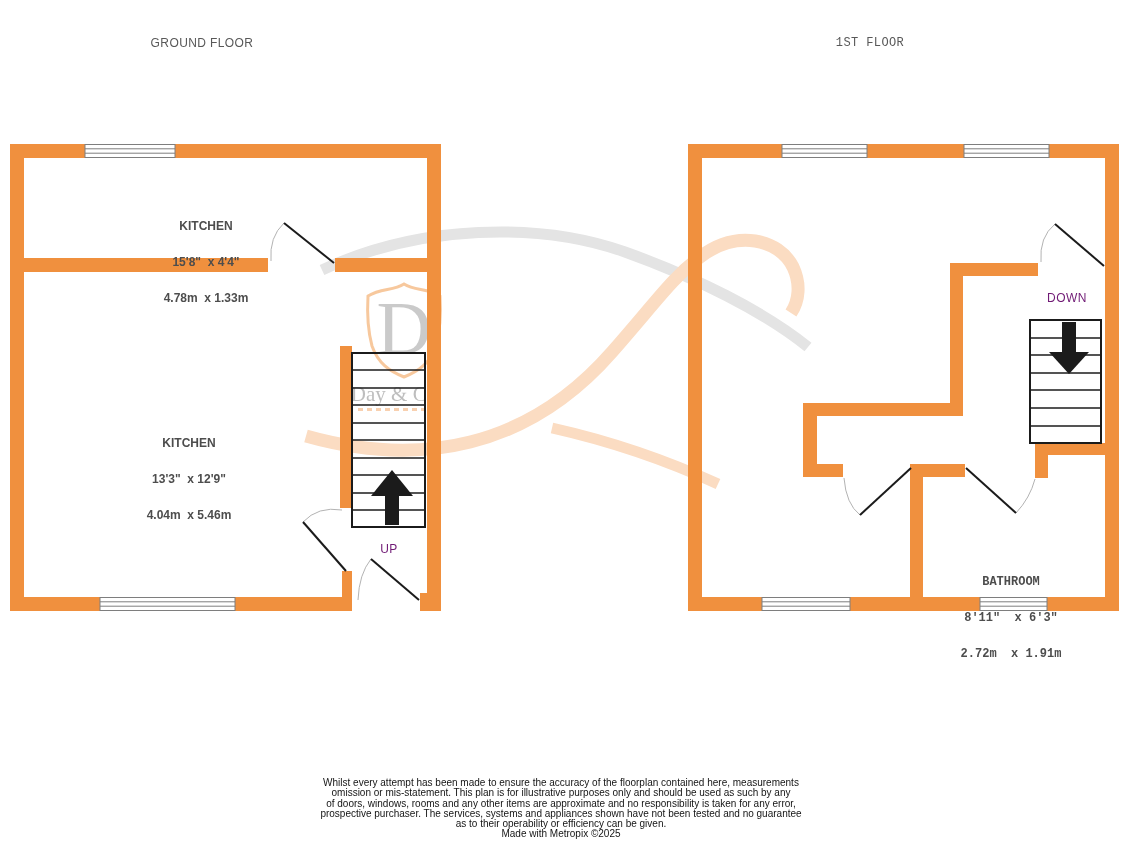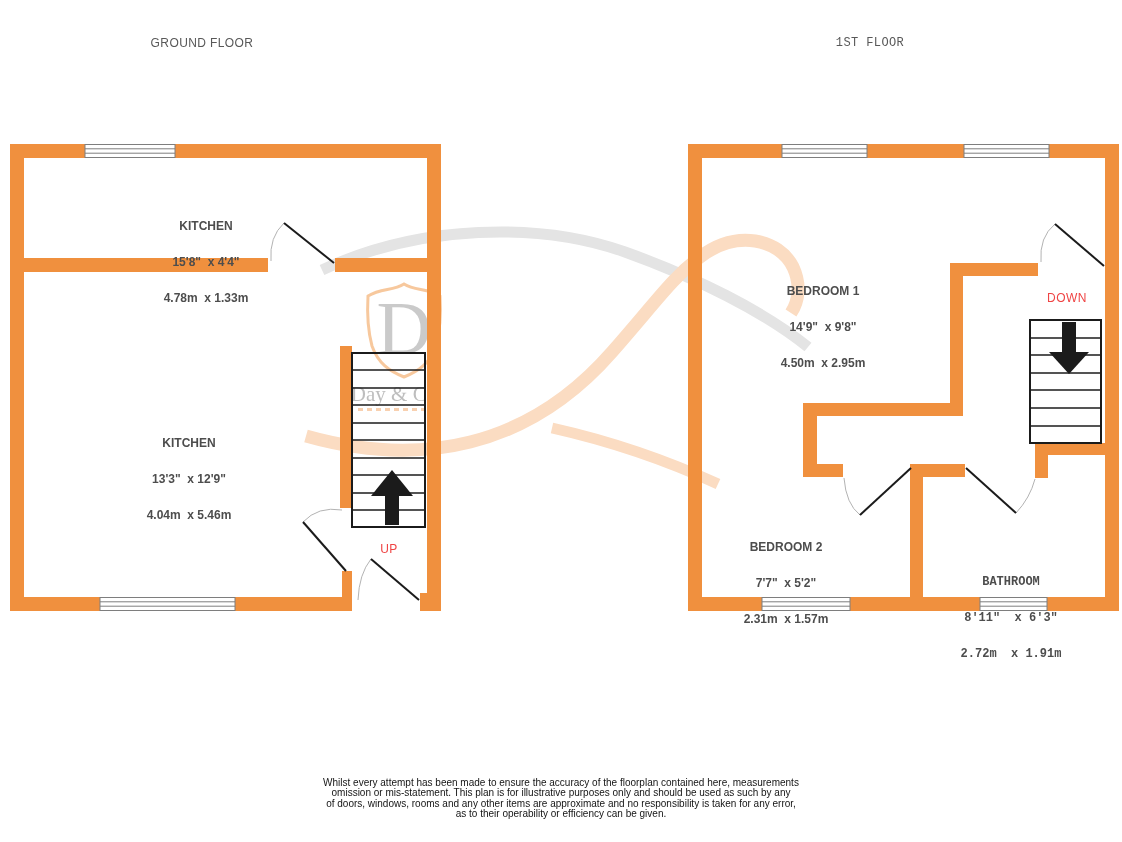--- a/index.html
+++ b/index.html
@@ -25,21 +25,21 @@
   .arc{stroke:#B3B3B3;stroke-width:1;fill:none;}
   .arrow{fill:var(--line_black);}
   .sw-gray{stroke:var(--swoosh_gray);stroke-width:11;fill:none;}
   .sw-peach{stroke:var(--swoosh_peach);stroke-width:13;fill:none;}
   .shield{stroke:#F6BE8C;stroke-width:3;fill:none;opacity:.85;}
 
   
   .floor-title{transform:translateX(-50%);font-size:12px;letter-spacing:.4px;color:var(--title_text);white-space:pre;margin-top:36px;}
   .room-label{transform:translateX(-50%);text-align:center;font-size:12px;line-height:12px;
               font-weight:bold;color:var(--label_text);white-space:pre;}
-  .stair-label{transform:translateX(-50%);font-size:12px;letter-spacing:.5px;color:#ef4444;white-space:pre;}
+  .stair-label{transform:translateX(-50%);font-size:12px;letter-spacing:.5px;color:#701a75;white-space:pre;}
   .wm-initial{transform:translateX(-50%);font-size:76px;line-height:76px;color:rgba(158,158,158,.55);}
   .wm-name{transform:translateX(-50%);font-size:21px;color:rgba(150,150,150,.62);white-space:pre;}
   .wm-tagline{transform:translateX(-50%);width:72px;height:3px;
               background:repeating-linear-gradient(90deg,rgba(240,152,80,.45) 0 5px,transparent 5px 9px);}
   .disclaimer{transform:translateX(-50%);width:500px;text-align:center;font-size:10px;line-height:10.3px;color:#141414;}
 </style>
 </head>
 <body>
 
 <div id="canvas">
@@ -187,41 +187,33 @@
     <div>15'8"  x 4'4"</div>
     <div>4.78m  x 1.33m</div>
   </div>
 
   <div class="txt room-label" style="left:189px;top:413px;">
     <div>KITCHEN</div>
     <div>13'3"  x 12'9"</div>
     <div>4.04m  x 5.46m</div>
   </div>
 
-  <div class="txt room-label" style="left:823px;top:261px;">
-    <div>BEDROOM 1</div>
-    <div>14'9"  x 9'8"</div>
-    <div>4.50m  x 2.95m</div>
-  </div>
-
-  <div class="txt room-label" style="left:786px;top:517px;">
-    <div>BEDROOM 2</div>
-    <div>7'7"  x 5'2"</div>
-    <div>2.31m  x 1.57m</div>
-  </div>
+
 
   <div class="txt room-label" style="left:1011px;top:552px;font-family:Liberation Mono, monospace;">
     <div>BATHROOM</div>
     <div>8'11"  x 6'3"</div>
     <div>2.72m  x 1.91m</div>
   </div>
 
   <div class="txt stair-label" style="left:389px;top:542px;">UP</div>
   <div class="txt stair-label" style="left:1067px;top:291px;">DOWN</div>
 
   <div class="txt disclaimer" style="left:561px;top:778px;text-align:center;">
     <div>Whilst every attempt has been made to ensure the accuracy of the floorplan contained here, measurements</div>
     <div>omission or mis-statement. This plan is for illustrative purposes only and should be used as such by any</div>
     <div>of doors, windows, rooms and any other items are approximate and no responsibility is taken for any error,</div>
+    <div>prospective purchaser. The services, systems and appliances shown have not been tested and no guarantee</div>
     <div>as to their operability or efficiency can be given.</div>
+    <div>Made with Metropix ©2025</div>
   </div>
 
 </div>
 
 </body></html>

